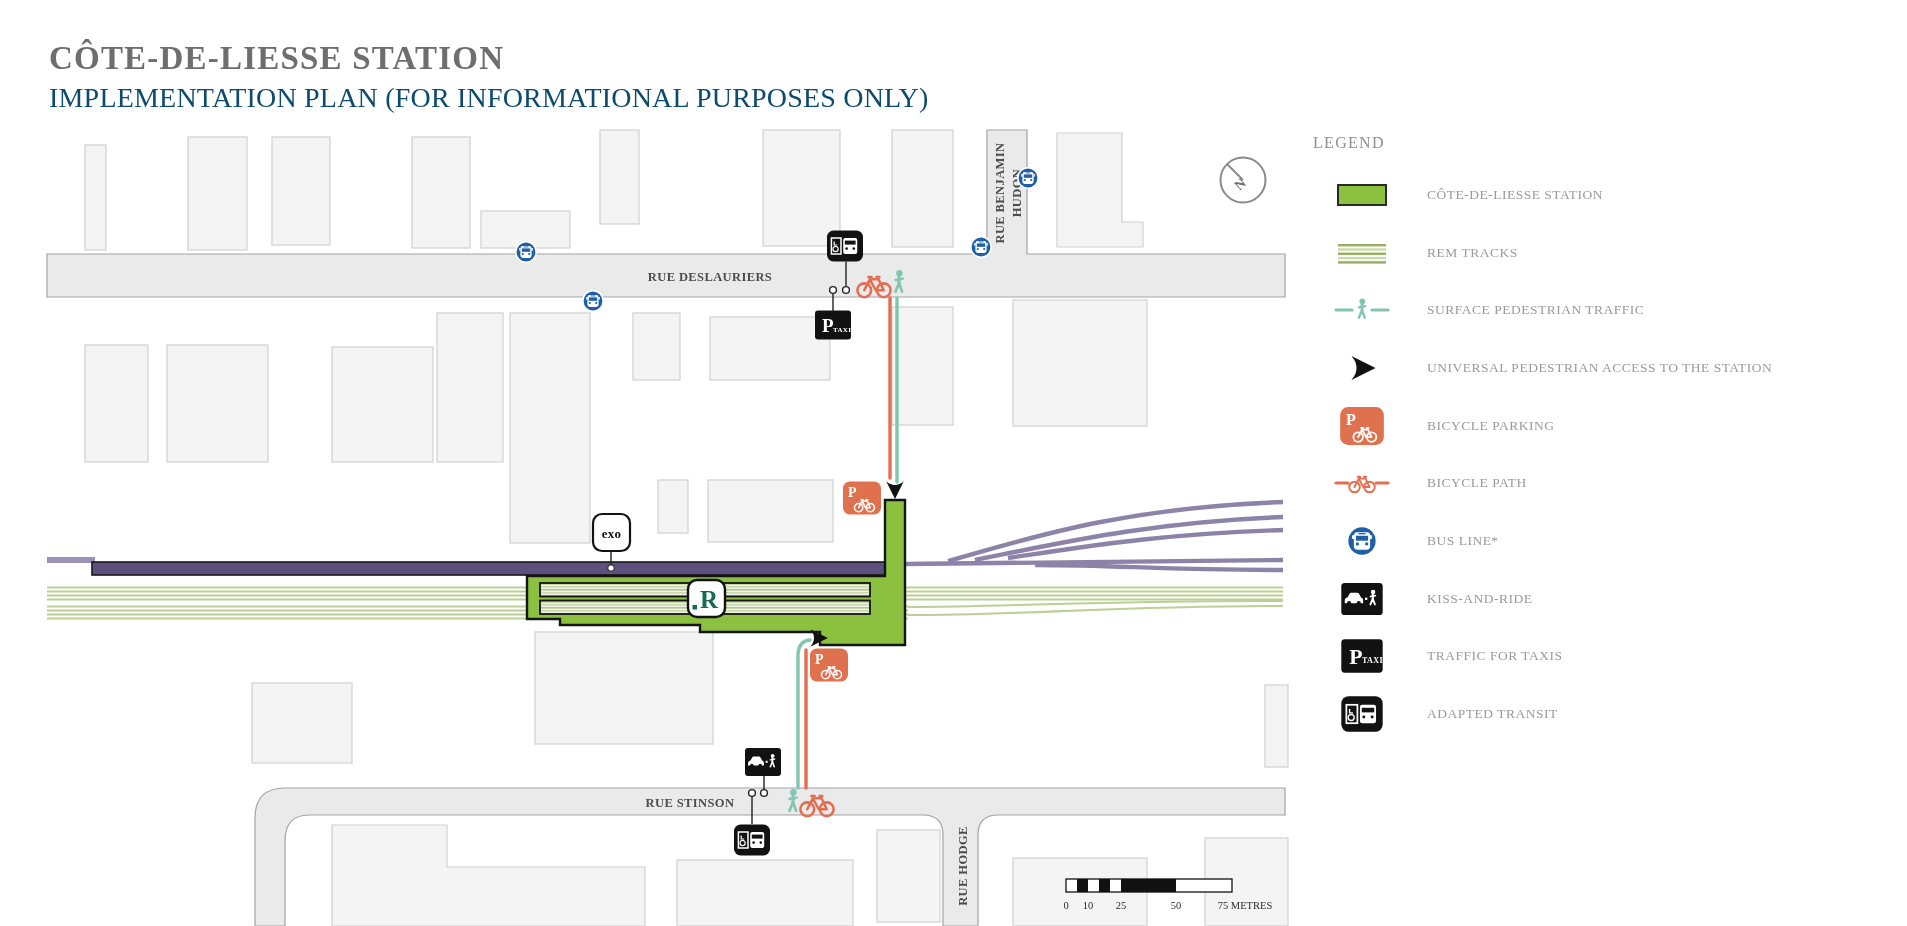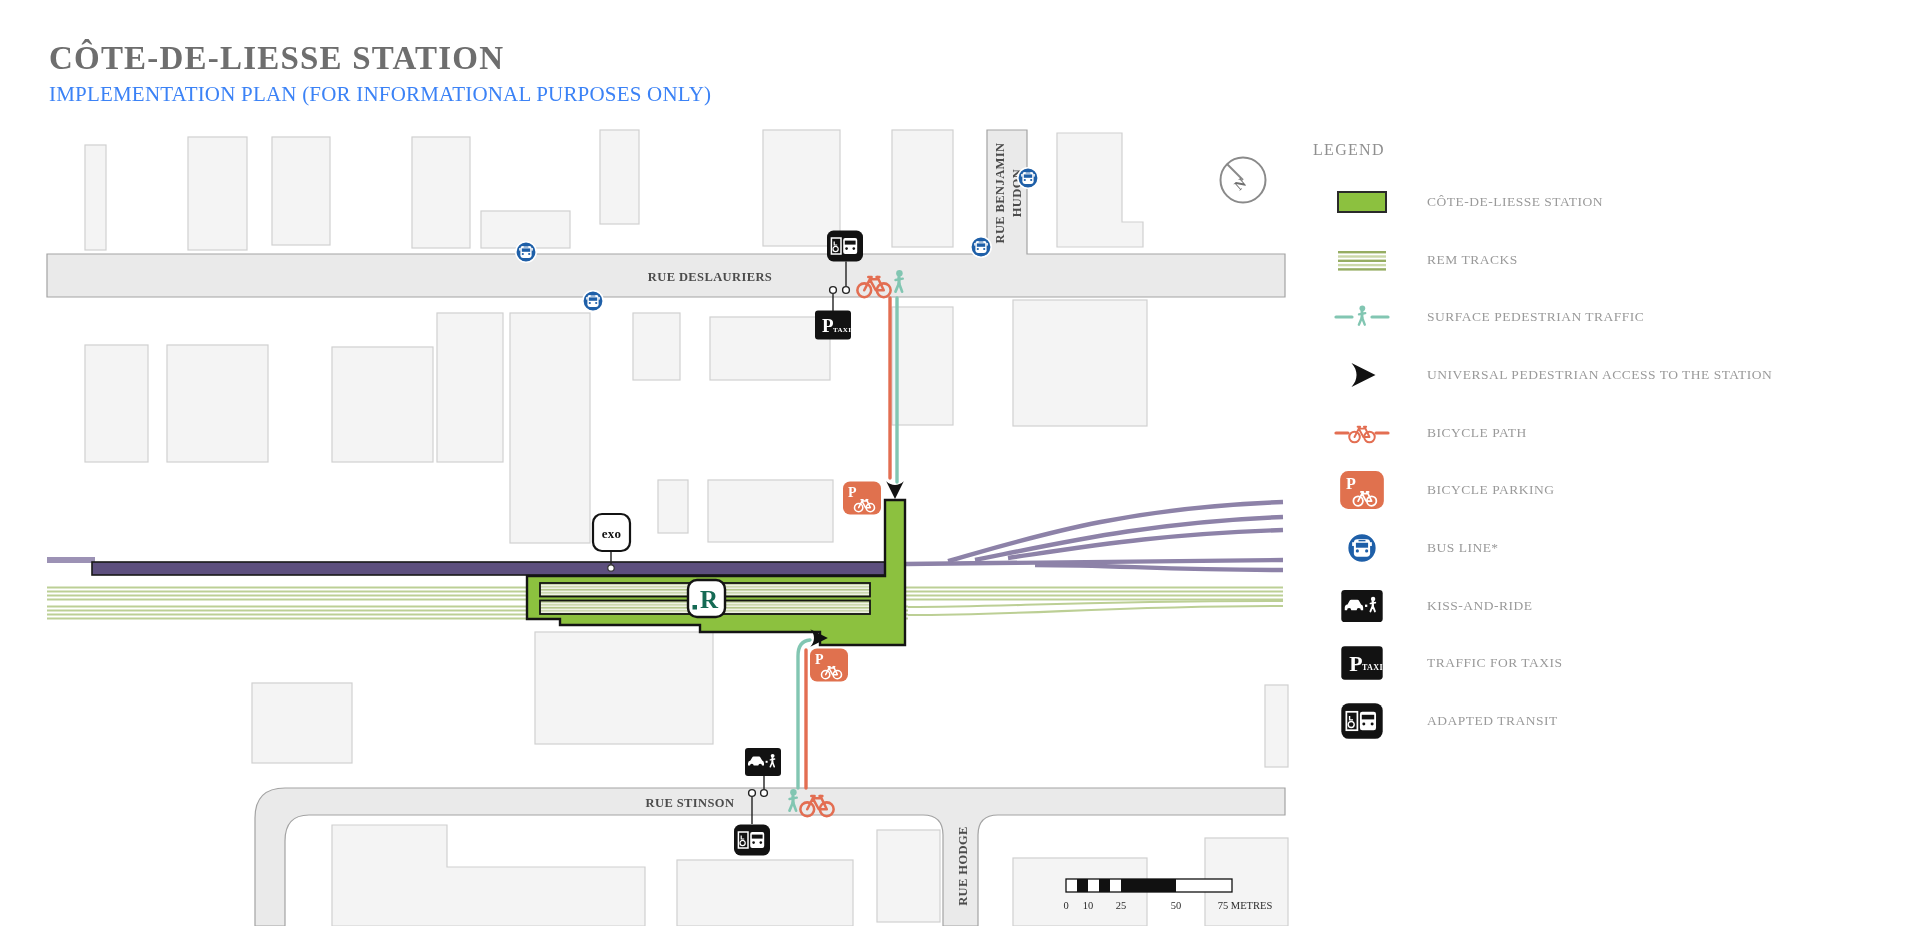--- a/index.html
+++ b/index.html
@@ -1,25 +1,25 @@
 <!DOCTYPE html>
 <html><head>
 <meta charset="utf-8">
 <style>
   html,body{margin:0;padding:0;background:#fff;}
   .page{position:relative;width:1907px;height:926px;background:#fff;overflow:hidden;
         font-family:Liberation Serif, serif;}
   .header{position:absolute;left:49px;top:40px;z-index:5;}
   .header h1{font-size:33px;font-weight:700;color:#6e6e6e;letter-spacing:1.2px;margin:0;}
-  .subtitle{font-size:21px;color:#3b82f6;margin-top:5px;letter-spacing:0.2px;text-align:center;}
+  .subtitle{font-size:28px;color:#0c4a6e;margin-top:5px;letter-spacing:0.2px;text-align:center;}
   #map-svg{position:absolute;left:0;top:0;}
   .street-label{font-size:12.5px;font-weight:700;fill:#4c4c4c;letter-spacing:0.4px;}
   .scale-label{font-size:10.5px;fill:#2b2b2b;}
   .legend{position:absolute;left:1313px;top:129px;width:594px;}
-  .legend-heading{font-size:16px;color:#8f8f8f;letter-spacing:1.3px;margin:12px 0 14px 0;}
+  .legend-heading{font-size:16px;color:#8f8f8f;letter-spacing:1.3px;margin:5px 0 14px 0;}
   .legend-row{display:flex;align-items:center;height:57.7px;}
   .sw{width:56px;height:46px;margin-left:21px;flex:0 0 auto;}
   .legend-label{margin-left:37px;font-size:13.5px;color:#9a9a9a;letter-spacing:0.5px;white-space:nowrap;}
 </style>
 </head>
 <body>
 
 <div class="page">
 
   <div class="header">
@@ -271,36 +271,36 @@
 
     <div class="legend-row">
       <svg class="sw" viewBox="-28 -23 56 46">
         <use href="#icon-arrow" transform="scale(1.5)"></use>
       </svg>
       <span class="legend-label">UNIVERSAL PEDESTRIAN ACCESS TO THE STATION</span>
     </div>
 
     <div class="legend-row">
       <svg class="sw" viewBox="-28 -23 56 46">
+        <use href="#icon-bikepark" transform="scale(1.15)"></use>
+      </svg>
+      <span class="legend-label">BICYCLE PARKING</span>
+    </div>
+
+    <div class="legend-row">
+      <svg class="sw" viewBox="-28 -23 56 46">
         <line x1="-26" y1="0" x2="-14" y2="0" stroke="#e36e52" stroke-width="3.2" stroke-linecap="round"></line>
         <line x1="14" y1="0" x2="26" y2="0" stroke="#e36e52" stroke-width="3.2" stroke-linecap="round"></line>
         <use href="#icon-bike" transform="scale(1.15)" style="color:#e36e52"></use>
       </svg>
       <span class="legend-label">BICYCLE PATH</span>
     </div>
 
     <div class="legend-row">
       <svg class="sw" viewBox="-28 -23 56 46">
-        <use href="#icon-bikepark" transform="scale(1.15)"></use>
-      </svg>
-      <span class="legend-label">BICYCLE PARKING</span>
-    </div>
-
-    <div class="legend-row">
-      <svg class="sw" viewBox="-28 -23 56 46">
         <use href="#icon-bus" transform="scale(1.45)"></use>
       </svg>
       <span class="legend-label">BUS LINE*</span>
     </div>
 
     <div class="legend-row">
       <svg class="sw" viewBox="-28 -23 56 46">
         <use href="#icon-kr" transform="scale(1.15)"></use>
       </svg>
       <span class="legend-label">KISS-AND-RIDE</span>

